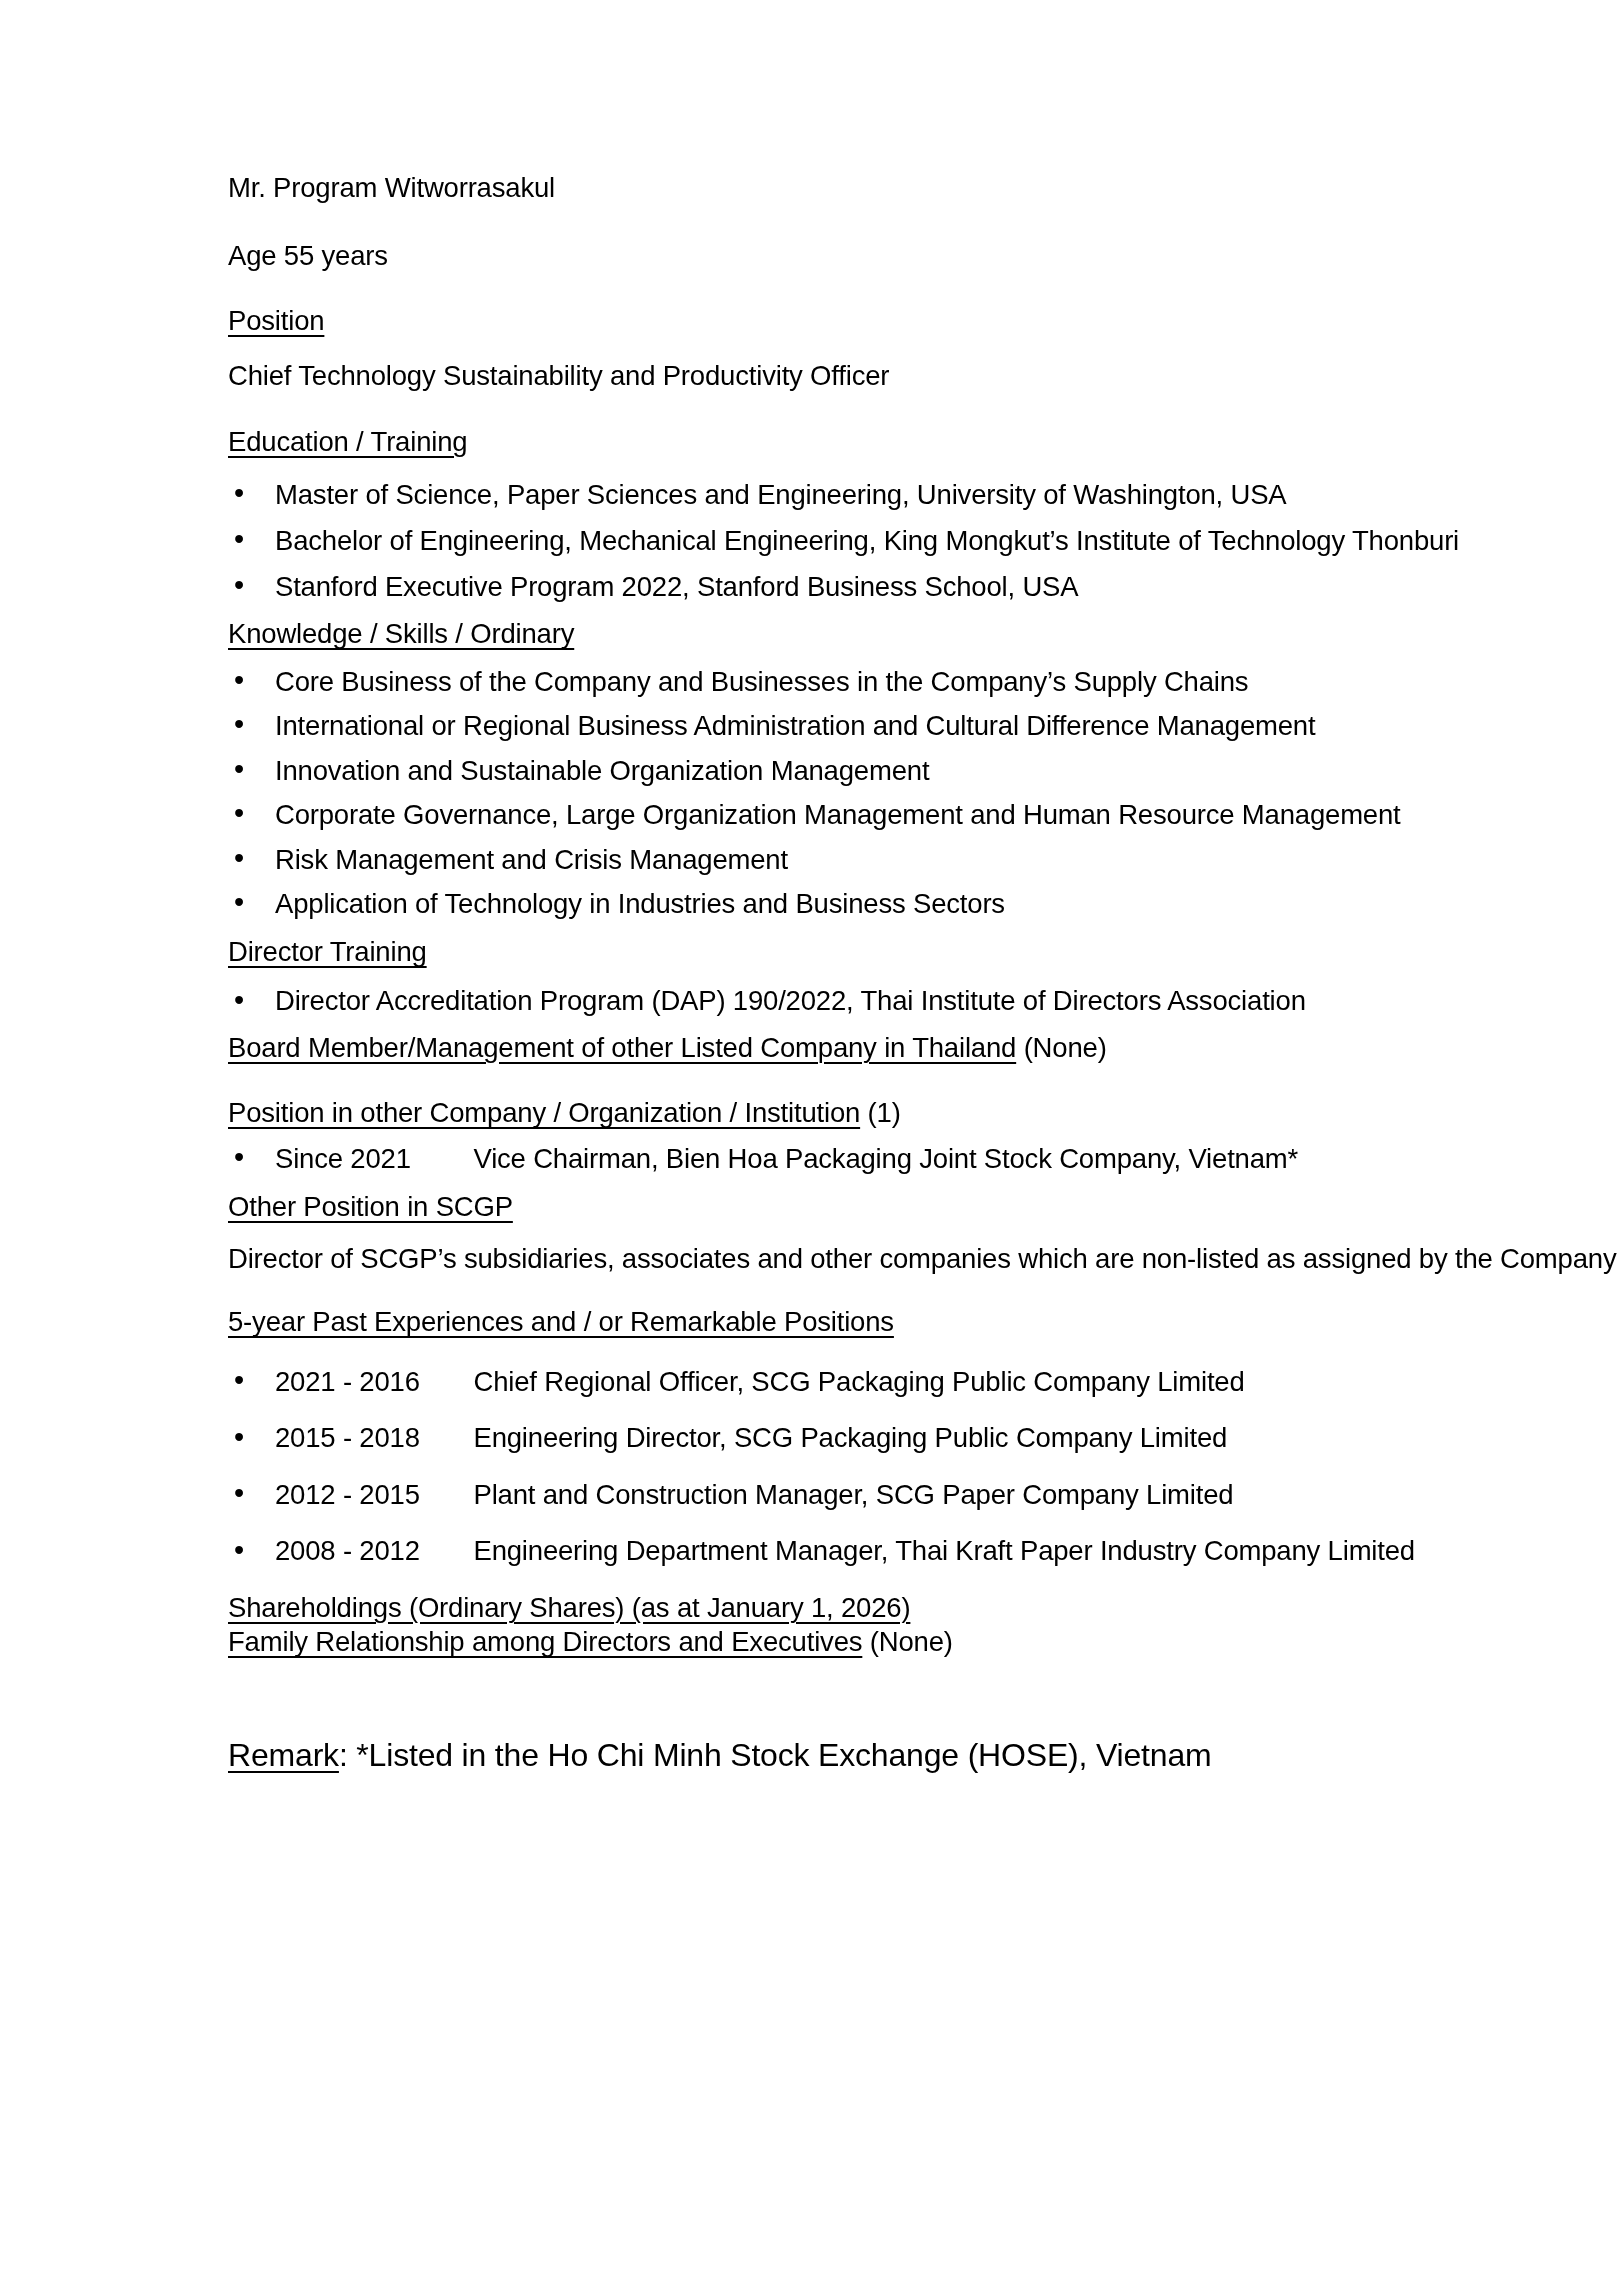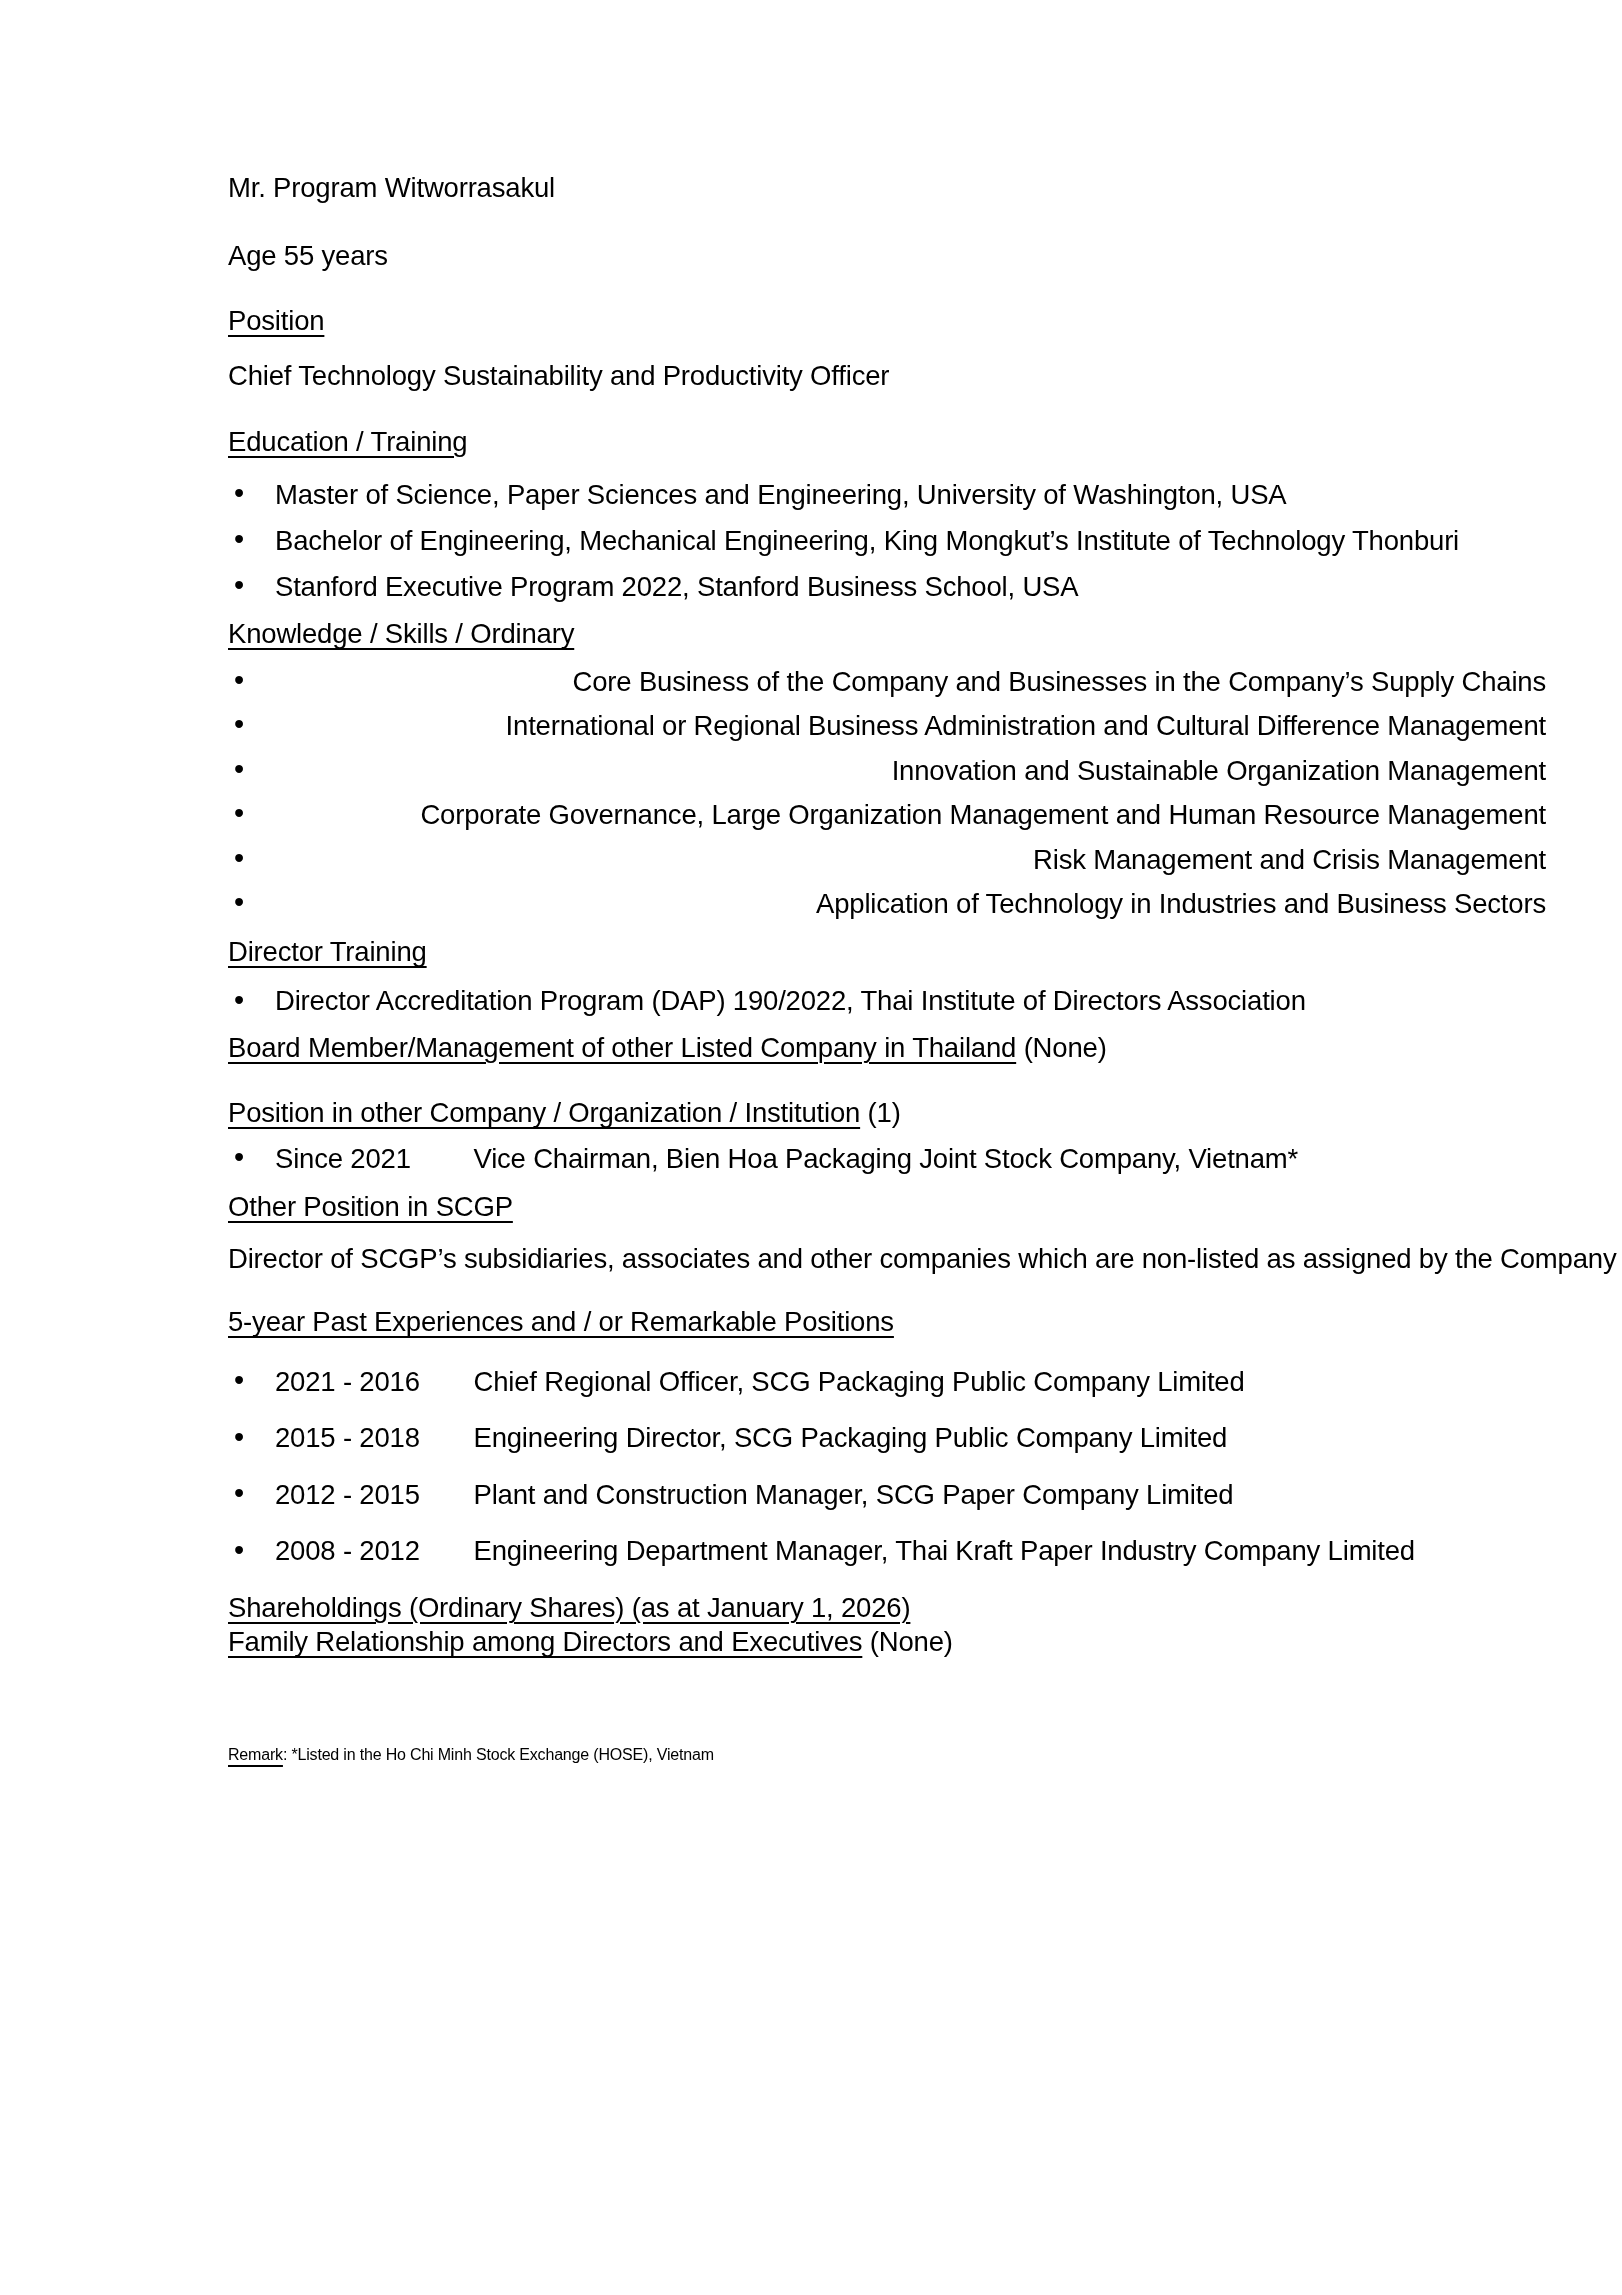--- a/index.html
+++ b/index.html
@@ -63,40 +63,40 @@
   }
   
   #age-line { margin-top: 40px; }
   #position-heading { margin-top: 38px; }
   #position-value { margin-top: 27.5px; }
   #education-heading { margin-top: 38px; }
   #education-list { margin-top: 26px; }
   #education-list li { margin-bottom: 18.4px; }
   #knowledge-heading { margin-top: 20px; }
   #knowledge-list { margin-top: 20px; }
-  #knowledge-list li { margin-bottom: 17px; text-align: right; }
+  #knowledge-list li { margin-bottom: 17px; }
   #director-training-heading { margin-top: 20.7px; }
   #director-training-list { margin-top: 21.4px; }
   #director-training-list li { margin-bottom: 18.4px; }
   #board-member-line { margin-top: 19px; }
   #other-org-heading { margin-top: 38px; }
   #other-org-list { margin-top: 18.4px; }
   #other-org-list li { margin-bottom: 18.4px; }
   #scgp-heading { margin-top: 20.7px; }
   #scgp-value { margin-top: 24px; }
   #experiences-heading { margin-top: 36px; }
   #experiences-list { margin-top: 32px; }
   #experiences-list li { margin-bottom: 29px; }
   #shareholdings-heading { margin-top: 11.5px; }
   #shareholdings-list { margin-top: 28px; }
   #shareholdings-list li { margin-bottom: 31px; }
   #family-line { margin-top: 6.9px; }
   #remark-line {
     margin-top: 87px;
-    font-size: 16px;
+    font-size: 32px;
     line-height: 24px;
   }
   #remark-line .heading {
     text-decoration-thickness: 1.5px;
     text-underline-offset: 4.6px;
   }
 </style>
 </head>
 <body>
 

